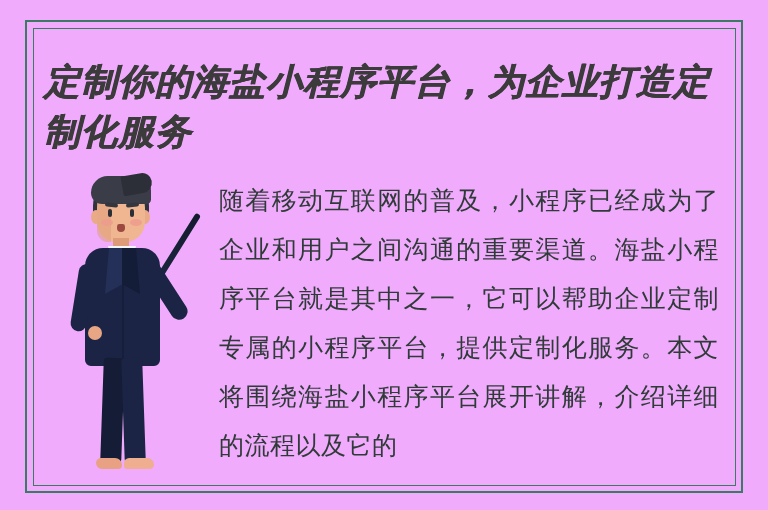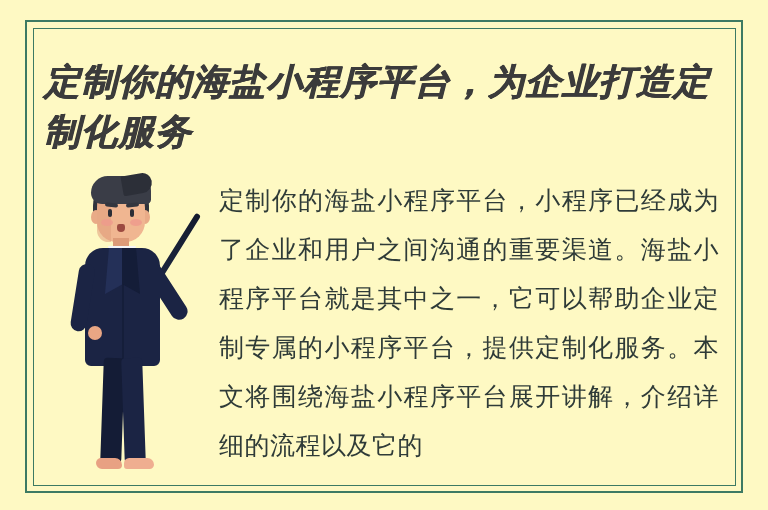--- a/index.html
+++ b/index.html
@@ -4,21 +4,21 @@
 <style>
   html, body {
     margin: 0;
     padding: 0;
     background: #7ffcca;
   }
   #canvas {
     position: relative;
     width: 768px;
     height: 510px;
-    background: #fef9c3;
+    background: #f0abfc;
     overflow: hidden;
     font-family: "Liberation Sans", sans-serif;
   }
 
   
   .frame-outer {
     position: absolute;
     left: 25px;  top: 20px;
     width: 718px; height: 473px;
     border: 2px solid #3d7a63;
@@ -233,21 +233,21 @@
 </head>
 <body>
 
 <div id="canvas">
 
   <div class="frame-outer"></div>
   <div class="frame-inner"></div>
 
   <div class="headline">定制你的海盐小程序平台，为企业打造定制化服务</div>
 
-  <div class="body-copy">定制你的海盐小程序平台，小程序已经成为了企业和用户之间沟通的重要渠道。海盐小程序平台就是其中之一，它可以帮助企业定制专属的小程序平台，提供定制化服务。本文将围绕海盐小程序平台展开讲解，介绍详细的流程以及它的</div>
+  <div class="body-copy">随着移动互联网的普及，小程序已经成为了企业和用户之间沟通的重要渠道。海盐小程序平台就是其中之一，它可以帮助企业定制专属的小程序平台，提供定制化服务。本文将围绕海盐小程序平台展开讲解，介绍详细的流程以及它的</div>
 
   <div class="figure">
     <div class="pointer-stick"></div>
     <div class="pointer-grip"></div>
 
     <div class="arm-right"></div>
 
     <div class="hair-back"></div>
     <div class="ear-l"></div>
     <div class="ear-r"></div>

